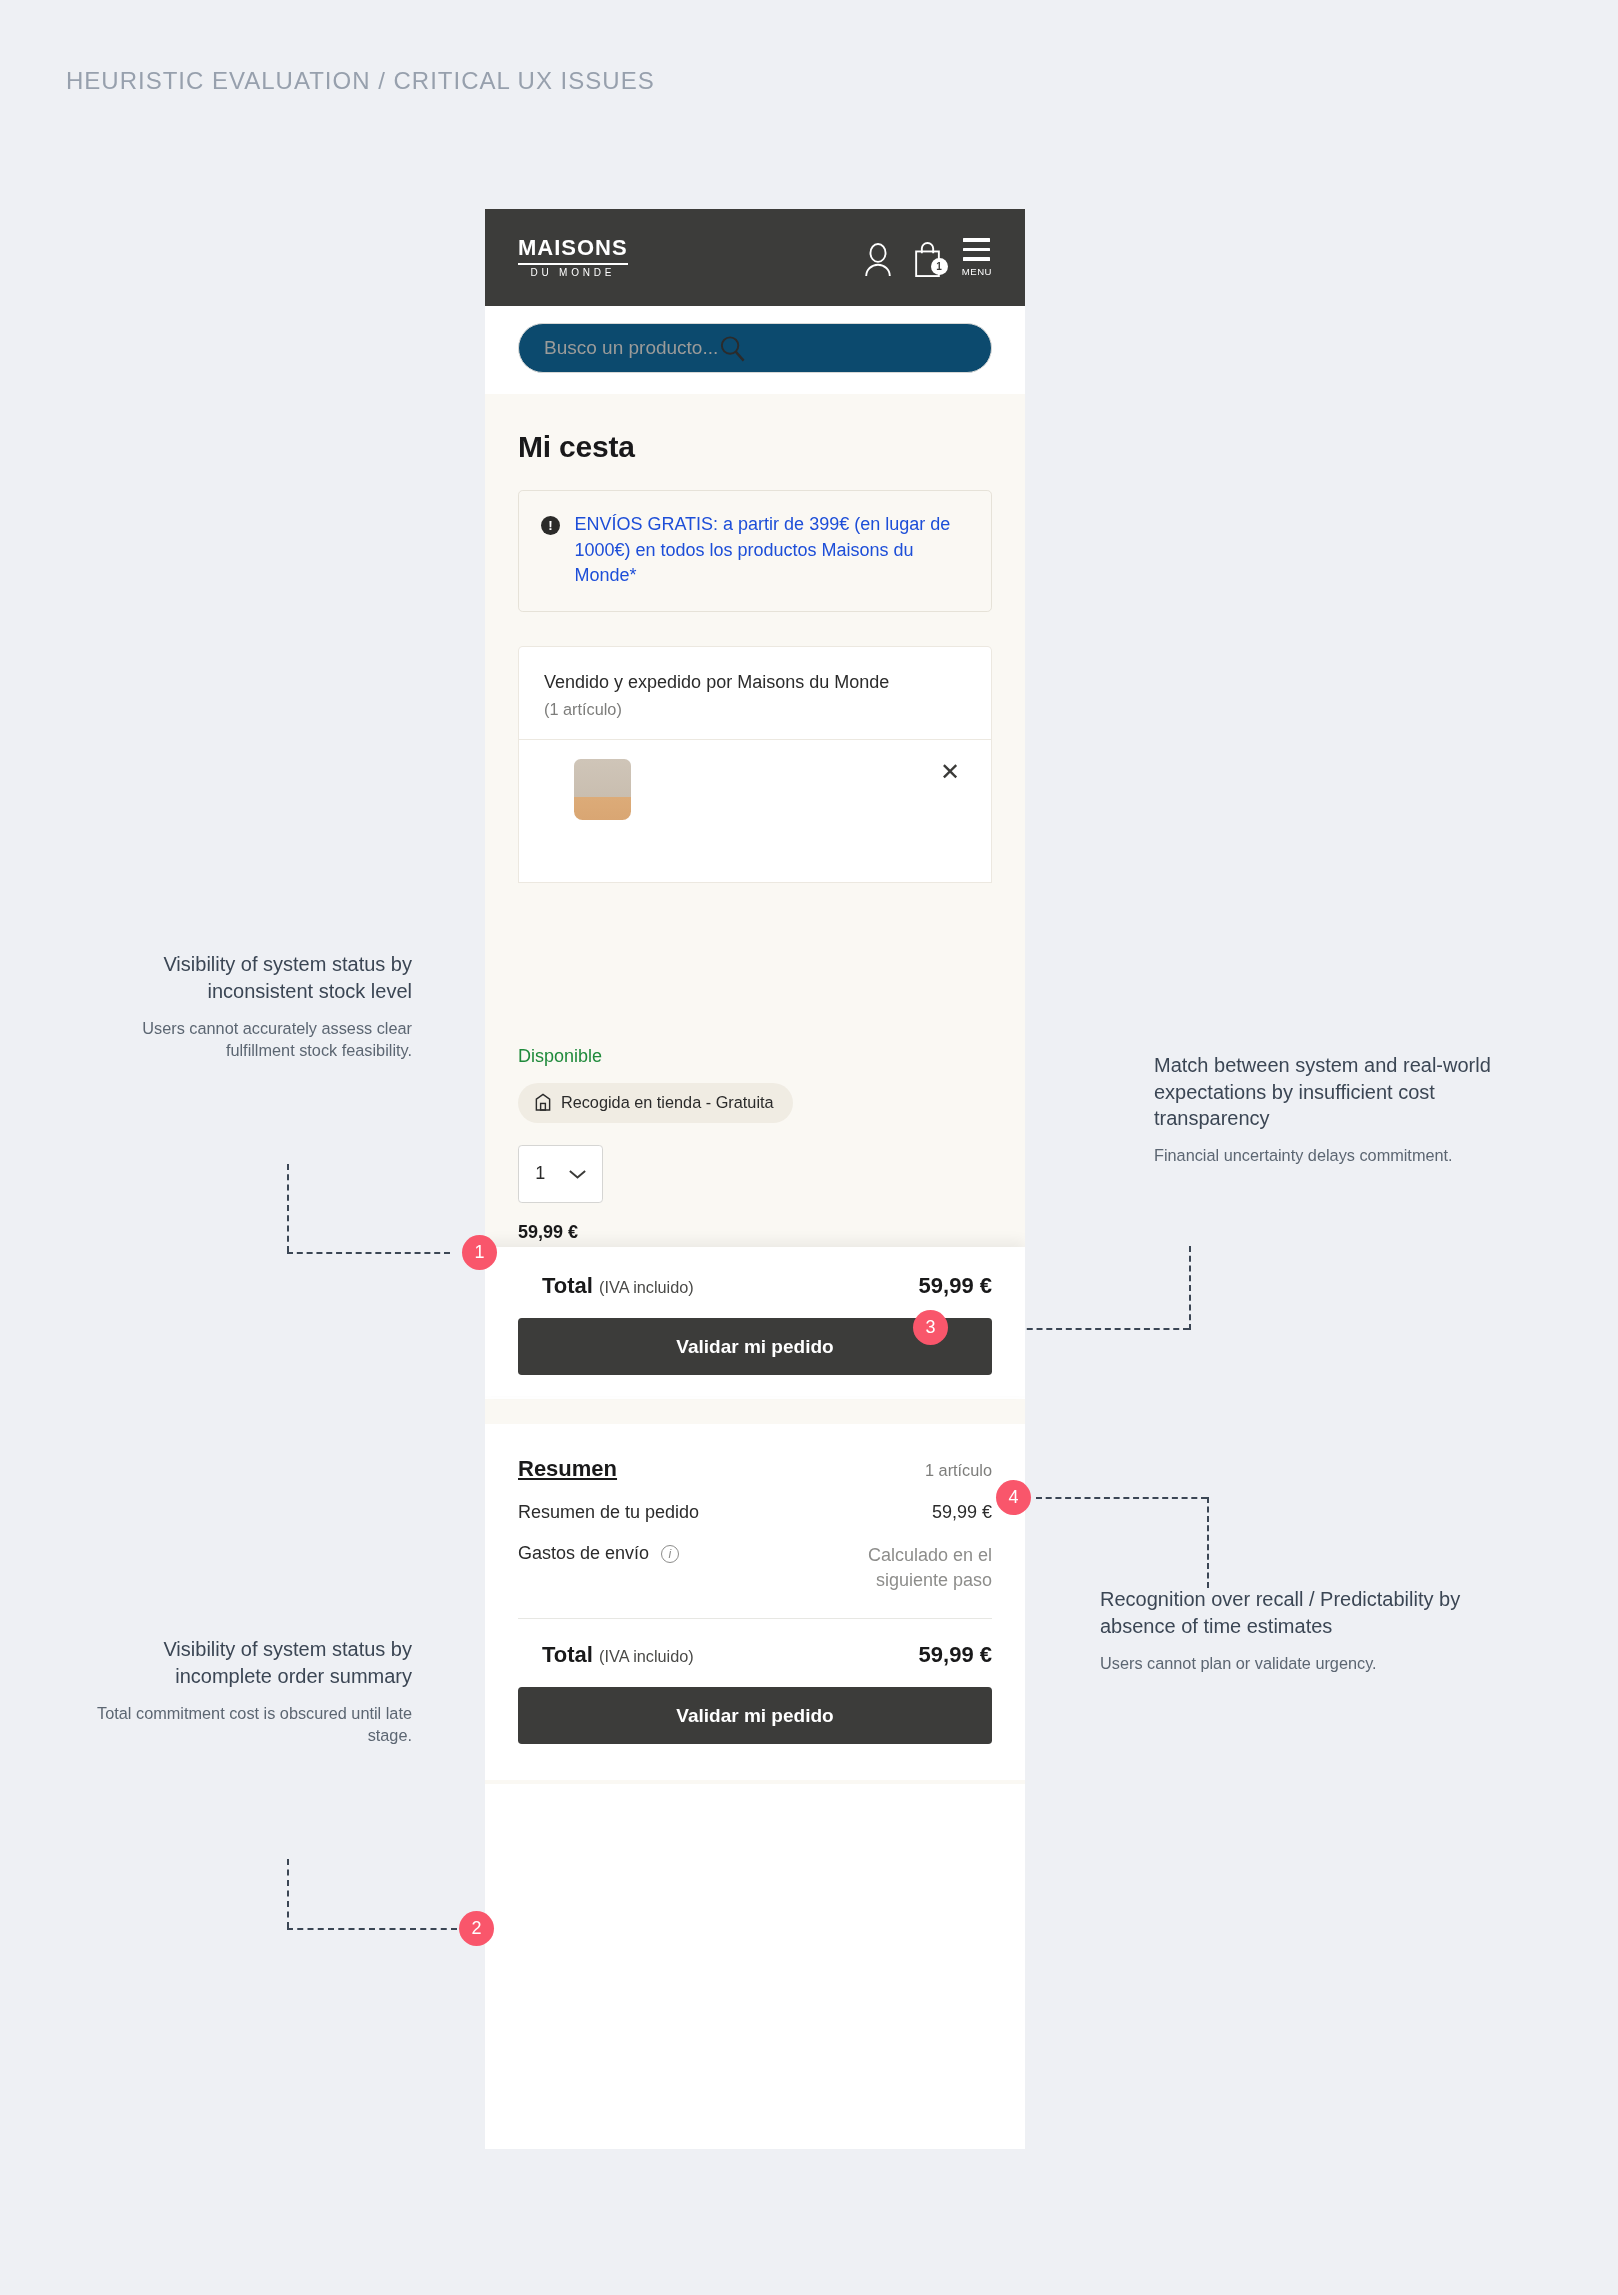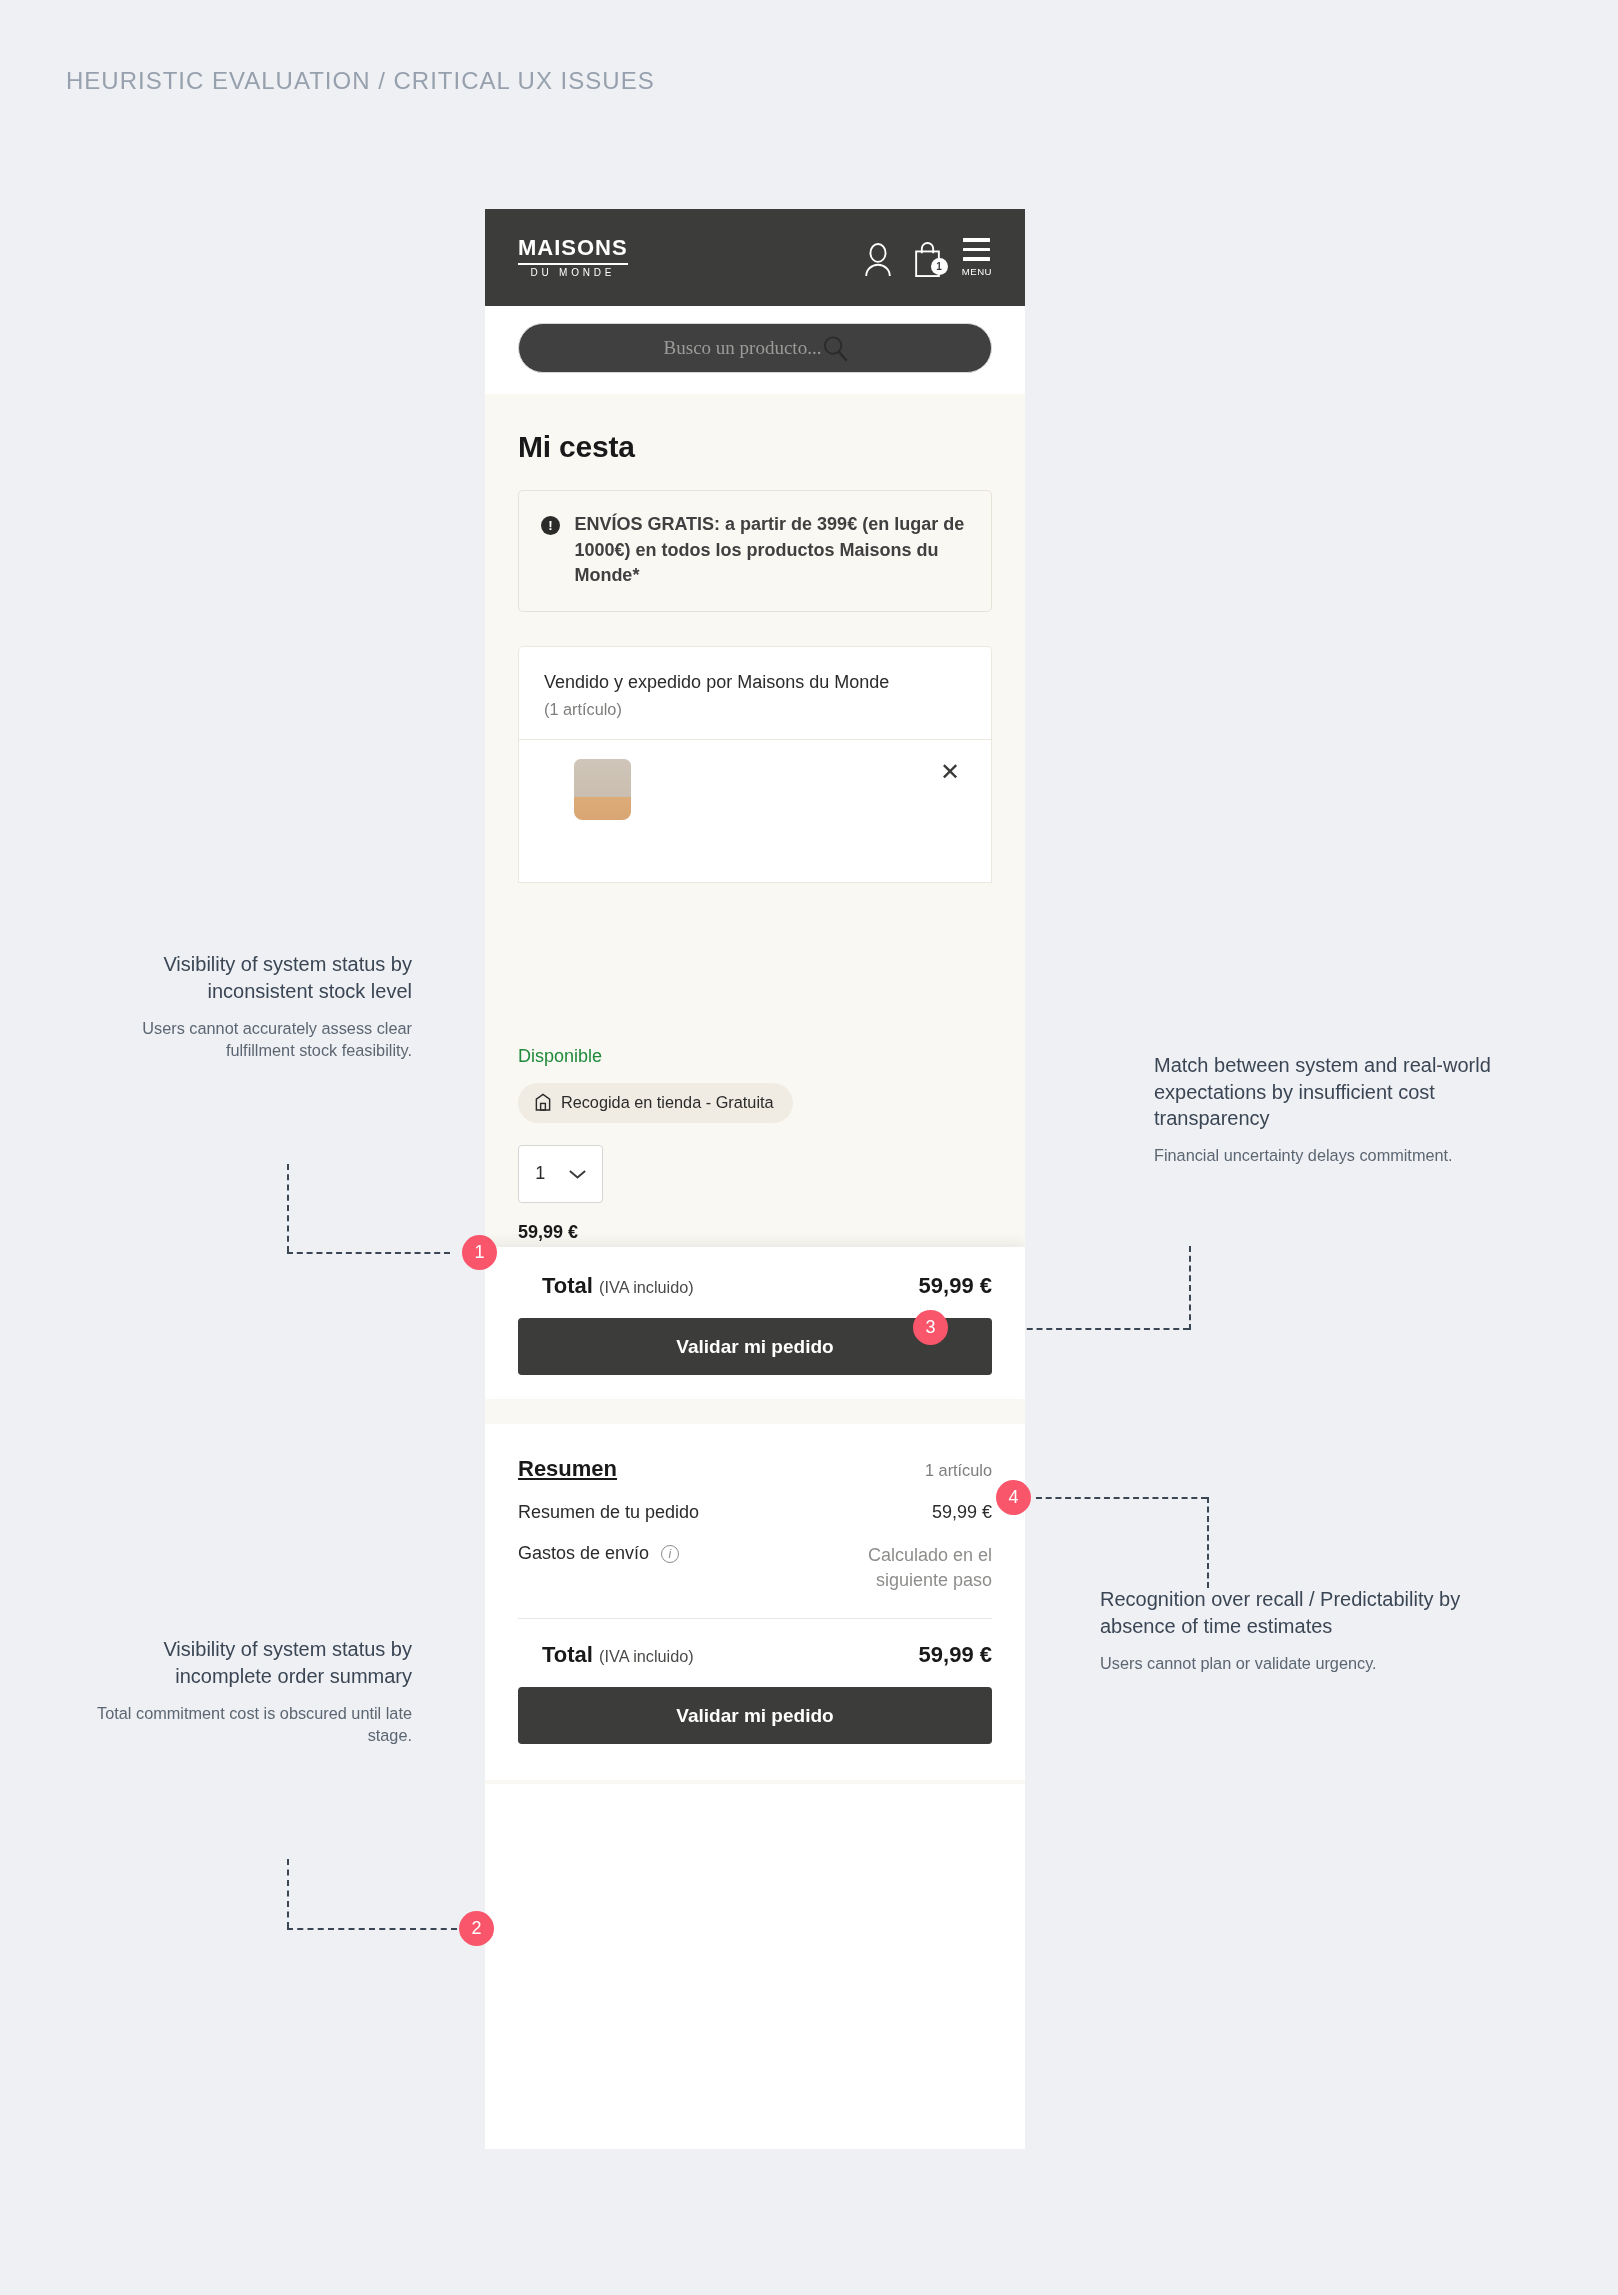--- a/index.html
+++ b/index.html
@@ -51,36 +51,36 @@
   }
   .menu-label { color: #fff; font-size: 9.6px; letter-spacing: 0.5px; margin-top: 4.8px; }
   .burger { display: flex; flex-direction: column; gap: 6.2px; }
   .burger span { display: block; width: 27px; height: 3.4px; background: #fff; border-radius: 0.5px; }
 
   
   .search-row { background: #fff; padding: 17px 33px 21px; }
   .search-box {
     height: 50px; border: 1px solid #d8d8d6; border-radius: 25px;
     display: flex; align-items: center; padding: 0 21px 0 25px;
-    justify-content: center; background: #404040; font-family: Liberation Serif, serif;
+    justify-content: flex-start; background: #0c4a6e;
   }
   .search-ph { color: #9b9b99; font-size: 19px; }
 
   
   .cream { background: #faf8f3; padding: 0 0 3.8px; }
   .pad { padding: 0 33px; }
 
   .cart-title { font-size: 30px; font-weight: 700; color: #19191a; padding: 36px 0 26px; letter-spacing: -0.2px; }
 
   .info-banner {
     border: 1px solid #e6e2d8; border-radius: 4.8px;
     background: #faf8f3; padding: 21px 22px 22px;
     display: flex; gap: 14.4px; align-items: flex-start;
   }
-  .info-banner .txt { font-size: 18px; line-height: 1.42; color: #404040; font-weight: bold; }
+  .info-banner .txt { font-size: 18px; line-height: 1.42; color: #1d4ed8; }
   .excl {
     flex: 0 0 auto; width: 19px; height: 19px; border-radius: 50%;
     background: #2b2b29; color: #fff; font-size: 13.4px; font-weight: 700;
     display: flex; align-items: center; justify-content: center; margin-top: 3.8px;
   }
 
   .seller-card {
     margin-top: 34px; background: #fff;
     border: 1px solid #ece8e0; border-bottom: none; border-radius: 4.8px 4.8px 0 0;
     padding: 23px 25px 20px;

